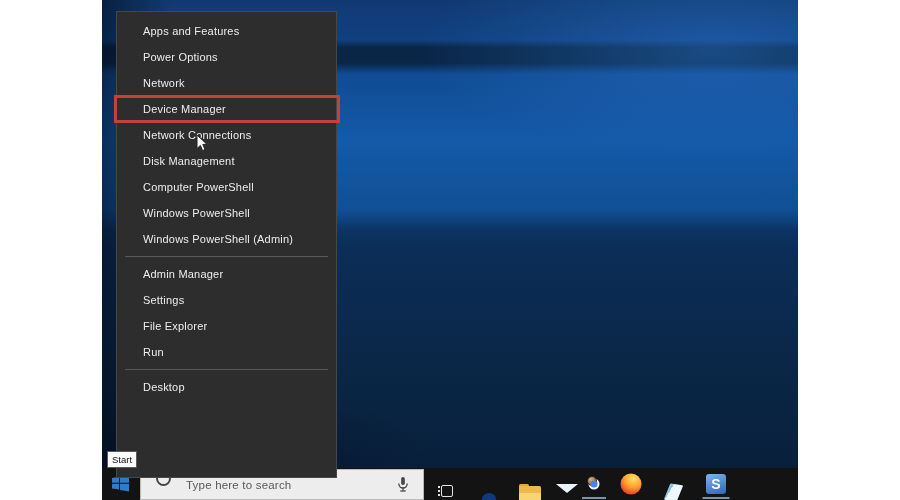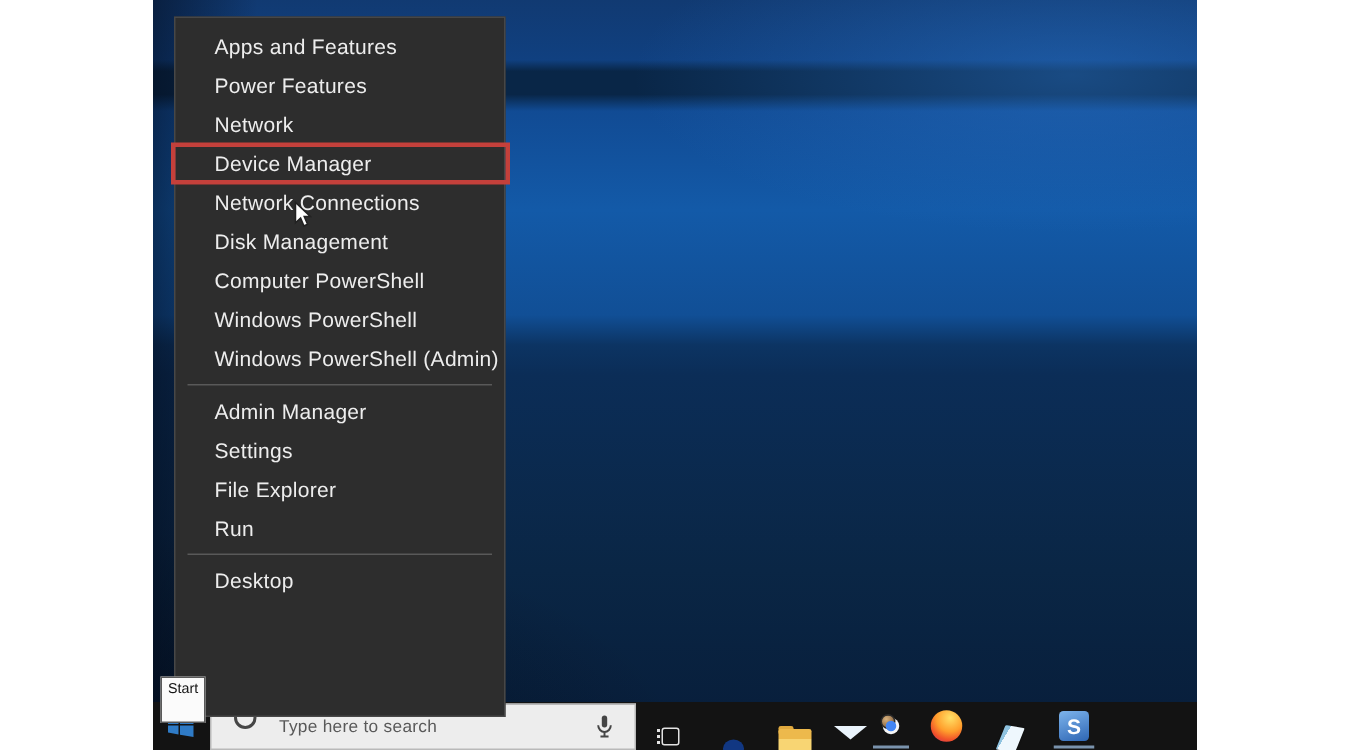--- a/index.html
+++ b/index.html
@@ -83,29 +83,29 @@
 
   
   .snagit { width:20px; height:20px; border-radius:3px;
           background:linear-gradient(160deg,#7db4ec,#2e66b4);
           color:#fff; font-weight:bold; font-size:14px; line-height:20px; text-align:center; }
 
   
   .menu { position:absolute; left:14px; top:11px; width:221px; height:467px;
           background:#2d2d2d; border:1px solid #474747; z-index:20; padding-top:6px; }
   .mi { position:relative; height:26px; line-height:26px; padding-left:26px;
-        font-size:14px; color:#ededed; letter-spacing:0.2px; white-space:nowrap; cursor:default; }
+        font-size:11px; color:#ededed; letter-spacing:0.2px; white-space:nowrap; cursor:default; }
   .sep { height:1px; background:#595959; margin:4px 8px; }
   .hl-box { position:absolute; left:-3px; right:-4px; top:-1px; bottom:-1px;
         border:3px solid #c4403b; pointer-events:none; }
   .chev { position:absolute; right:13px; top:9px; width:7px; height:7px;
         border-right:1.6px solid #b5b5b5; border-top:1.6px solid #b5b5b5; transform:rotate(45deg); }
 
   
-  .tooltip { position:absolute; left:5px; top:451px; min-width:29px; height:31px; z-index:30;
+  .tooltip { position:absolute; left:5px; top:451px; min-width:29px; height:17px; z-index:30;
         background:#fbfbfb; border:1px solid #5a5a5a; color:#141414; font-size:9.5px;
         line-height:15px; text-align:right; padding:0 4px; }
 
   
   .cursor { position:absolute; left:94px; top:134px; z-index:40; }
 </style>
 </head>
 <body>
 
 <div class="canvas">
@@ -167,21 +167,21 @@
       </div>
 
       <div class="tb-btn" style="left:598px">
         <span class="tb-ico snagit">S</span>
         <span class="runline" style="width:27px"></span>
       </div>
     </div>
 
     <div class="menu">
       <div class="mi">Apps and Features</div>
-      <div class="mi">Power Features</div>
+      <div class="mi">Power Options</div>
       <div class="mi">Network</div>
       <div class="mi">
         <span>Device Manager</span>
         <span class="hl-box"></span>
       </div>
       <div class="mi">Network Connections</div>
       <div class="mi">Disk Management</div>
       <div class="mi">Computer PowerShell</div>
       <div class="mi">Windows PowerShell</div>
       <div class="mi">Windows PowerShell (Admin)</div>

